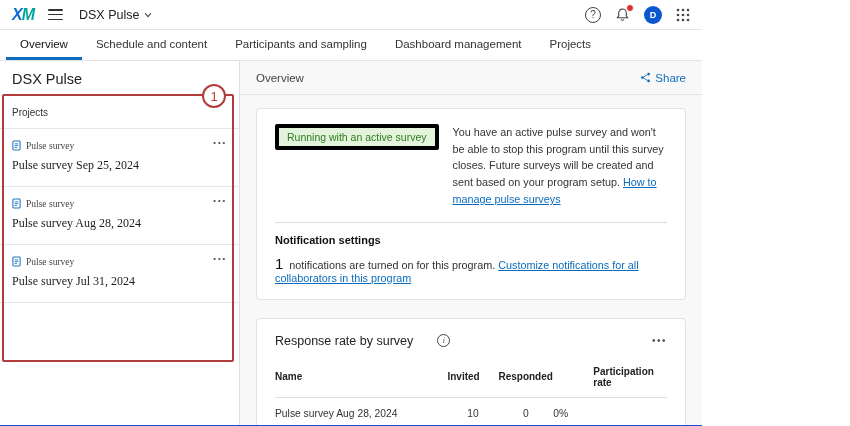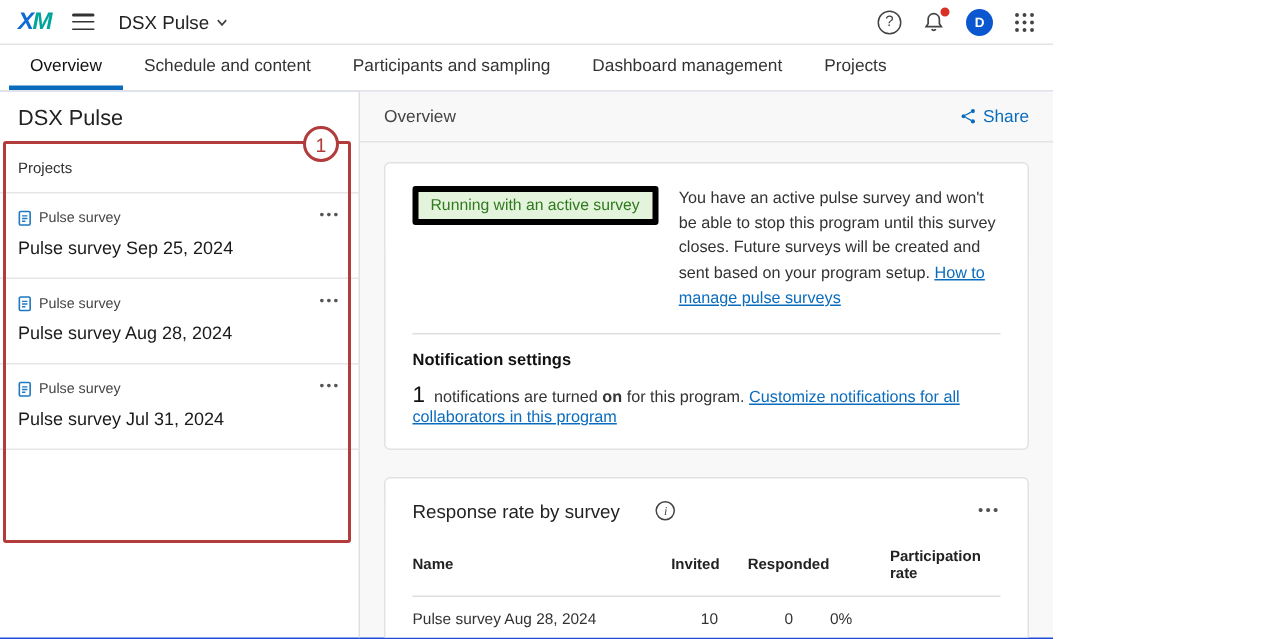--- a/index.html
+++ b/index.html
@@ -26,42 +26,42 @@
   .tab { display:flex; align-items:center; padding:0 14px; font-size:11.5px; color:#333; cursor:pointer; border-bottom:3px solid transparent; }
   .tab.active { border-bottom-color:#0b6cbe; color:#111; }
 
   
   .content { display:flex; height:364px; }
   .sidebar { position:relative; width:240px; background:#fff; border-right:1px solid #e0e0e0; flex:none; }
   .sidebar-title { font-size:14.5px; color:#222; padding:10px 12px 8px 12px; }
   .annotation-box { position:absolute; left:2px; top:33px; width:232px; height:268px; border:2.5px solid #b23b3c; border-radius:2px; pointer-events:none; z-index:5; }
   .annotation-marker { position:absolute; top:-12px; right:6px; width:24px; height:24px; background:#fff; border:2px solid #b23b3c; border-radius:50%; color:#b23b3c; font-size:13px; display:flex; align-items:center; justify-content:center; }
   .projects-label { font-size:10px; color:#333; padding:12px 12px 10px 12px; border-bottom:1px solid #e6e6e6; }
-  .project-item { position:relative; padding:11px 12px 13px 12px; border-bottom:1px solid #e6e6e6; cursor:pointer; }
+  .project-item { position:relative; padding:11px 12px 13px 12px; border-bottom:1px solid #e6e6e6; cursor:pointer;font-family:Liberation Serif, serif; }
   .project-type { display:flex; align-items:center; gap:5px; font-size:9.5px; color:#444; }
   .project-name { font-size:12px; color:#1b1b1b; margin-top:7px; }
   .dots-btn { position:absolute; right:12px; top:9px; color:#555; font-size:9px; letter-spacing:1.5px; cursor:pointer; }
 
   .main { flex:1; background:#f8f8f8; display:flex; flex-direction:column; min-width:0; }
   .main-header { height:34px; flex:none; display:flex; align-items:center; padding:0 16px; border-bottom:1px solid #e3e3e3; background:#f8f8f8; }
   .breadcrumb { font-size:11.5px; color:#444; }
   .share-btn { margin-left:auto; display:flex; align-items:center; gap:4px; color:#0b6cbe; font-size:11.5px; cursor:pointer; }
   .main-scroll { padding:13px 16px; overflow:hidden; }
 
   .card { background:#fff; border:1px solid #e2e2e2; border-radius:4px; padding:15px 18px; margin-bottom:18px; }
   .card-title { font-size:13.5px; font-weight:bold; color:#111; margin-bottom:12px; }
   .status-row { display:flex; gap:14px; align-items:flex-start; }
   .status-badge { flex:none; background:#e4f3dc; color:#2f7a1e; border:4px solid #000000; font-size:10.5px; padding:3px 8px; border-radius:2px; }
   .status-desc { flex:1; font-size:10.8px; color:#333; line-height:1.55; }
   a.inline-link { color:#0b6cbe; text-decoration:underline; cursor:pointer; }
   .card-divider { border:none; border-top:1px solid #ddd; margin:14px 0 11px 0; }
   .notif-heading { font-size:11px; font-weight:bold; color:#111; margin-bottom:9px; }
   .notif-line { font-size:10.8px; color:#333; }
   .notif-count { font-size:15px; color:#111; margin-right:3px; }
-  .bold-on { font-weight:bold;text-align:center; }
+  .bold-on { font-weight:normal;text-align:center; }
 
   .card-header-row { display:flex; align-items:center; }
   .card-title-sm { font-size:12.5px; color:#222; display:flex; align-items:flex-start; gap:24px; }
   .info-icon { width:13px; height:13px; border:1.2px solid #444; border-radius:50%; font-size:8px; color:#444; display:inline-flex; align-items:center; justify-content:center; font-style:italic; font-family:"Liberation Serif", serif; cursor:pointer; }
   .card-dots { margin-left:auto; color:#555; font-size:10px; letter-spacing:1.5px; cursor:pointer; }
   table.rr { width:100%; border-collapse:collapse; margin-top:10px; }
   table.rr th { text-align:left; font-size:10px; color:#222; font-weight:bold; padding:8px 0 9px 0; border-bottom:1px solid #ddd; }
   table.rr td { font-size:10.3px; color:#333; padding:10px 0; border-bottom:1px solid #ececec; }
   th.num, td.num { text-align:center; padding-right:6px; }
   .col-name { width:44%; } .col-inv { width:13%; } .col-resp { width:14%; } .col-rate { width:29%; padding-left:40px !important; text-align:left !important; }

